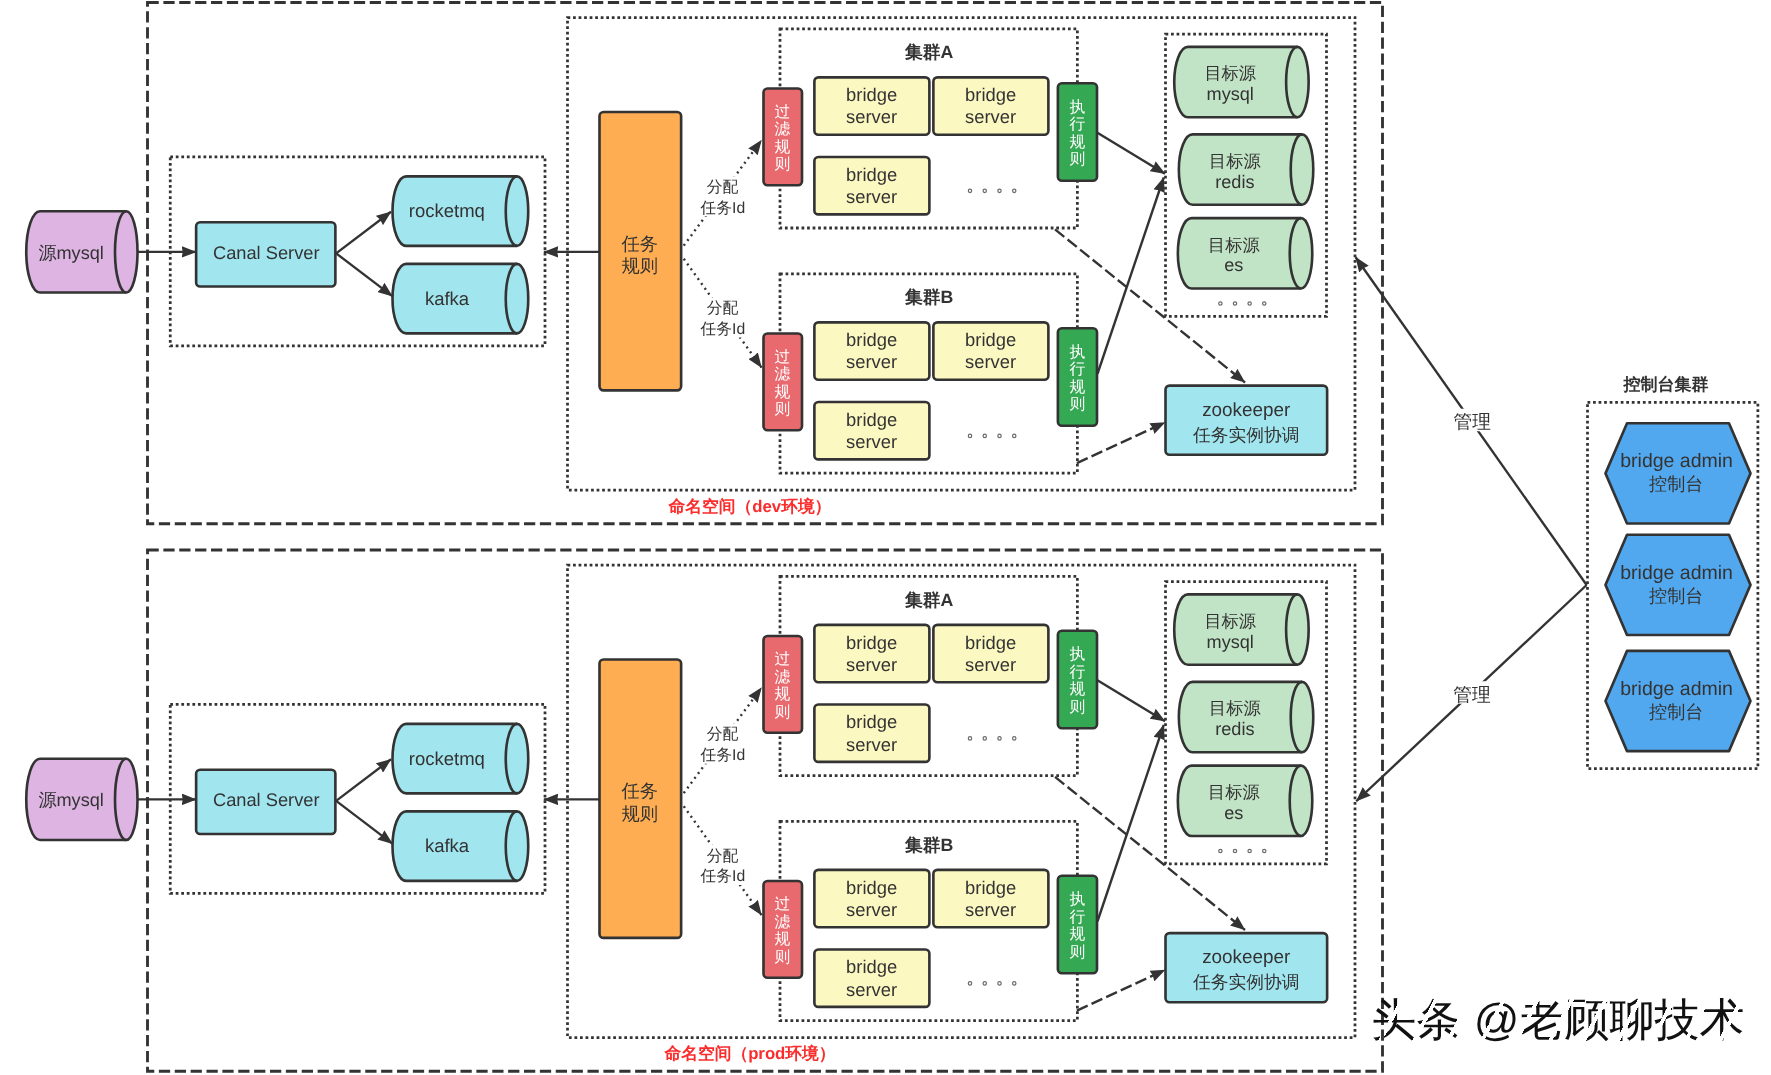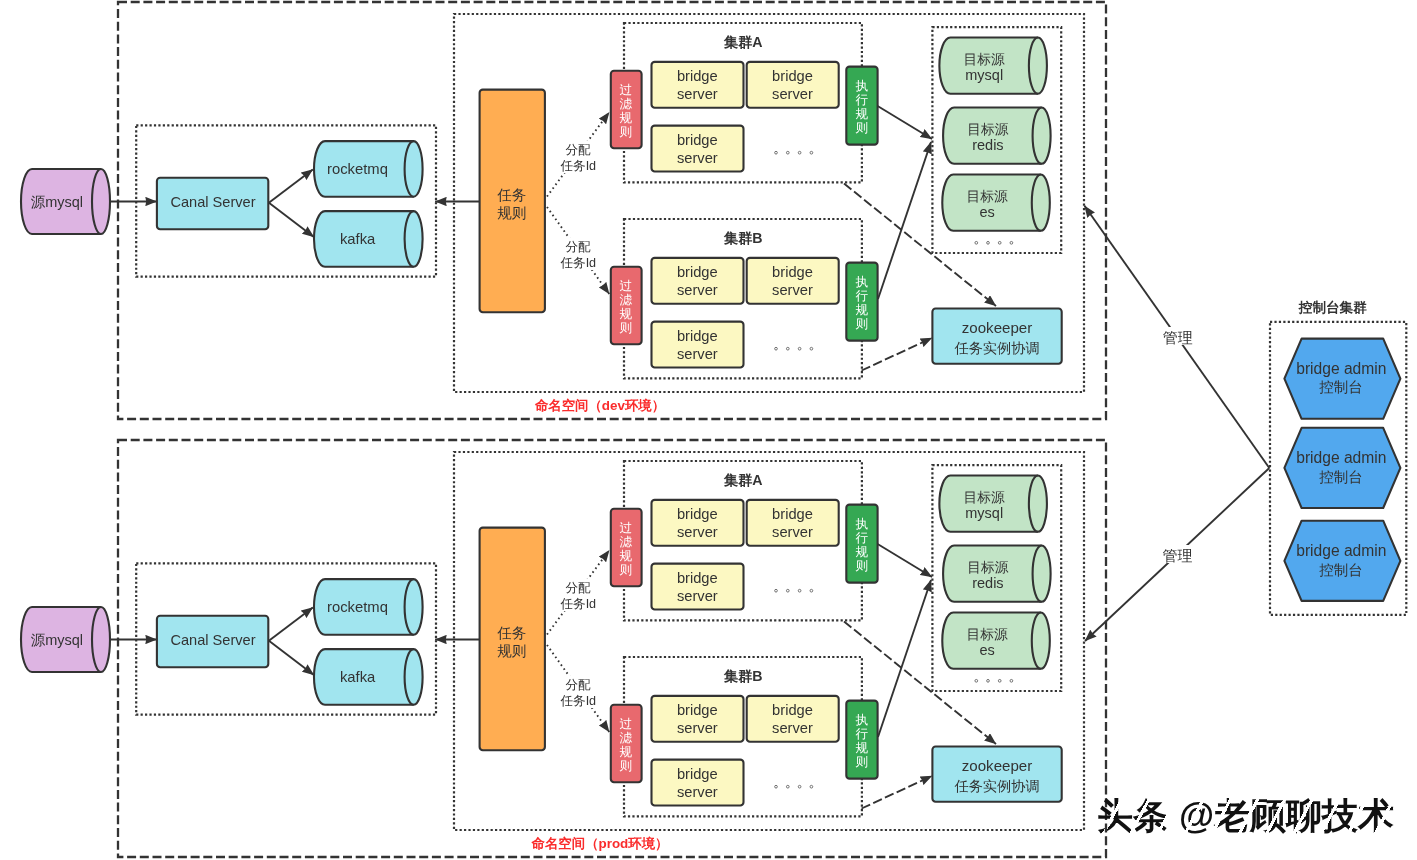--- a/index.html
+++ b/index.html
@@ -1,20 +1,20 @@
 <!DOCTYPE html>
 <html><head>
 <meta charset="utf-8">
 <style>
   html,body{margin:0;padding:0;background:#fff;}
   body{width:1417px;height:860px;position:relative;overflow:hidden;
        font-family:"Liberation Sans",sans-serif;-webkit-font-smoothing:antialiased;}
   svg{position:absolute;left:0;top:0;display:block;}
   svg text{font-family:"Liberation Sans",sans-serif;-webkit-font-smoothing:antialiased;}
-  #watermark{position:absolute;left:1097px;top:798px;font-size:36px;font-weight:bold;
+  #watermark{position:absolute;left:1097px;top:798px;font-size:36px;font-weight:normal;
      color:#111;white-space:nowrap;font-family:"Liberation Sans",sans-serif;letter-spacing:0px;line-height:1;
      -webkit-mask-image:repeating-linear-gradient(118deg,#000 0px,#000 21px,rgba(0,0,0,0) 21px,rgba(0,0,0,0) 24px);
      mask-image:repeating-linear-gradient(118deg,#000 0px,#000 21px,rgba(0,0,0,0) 21px,rgba(0,0,0,0) 24px);}
 </style>
 </head>
 <body>
 
 <svg width="1417" height="860" viewBox="0 0 1417 860">
 <defs>
 <marker id="ah" viewBox="0 0 12 9.4" refX="11.6" refY="4.7" markerWidth="12" markerHeight="9.4" orient="auto-start-reverse" markerUnits="userSpaceOnUse">

